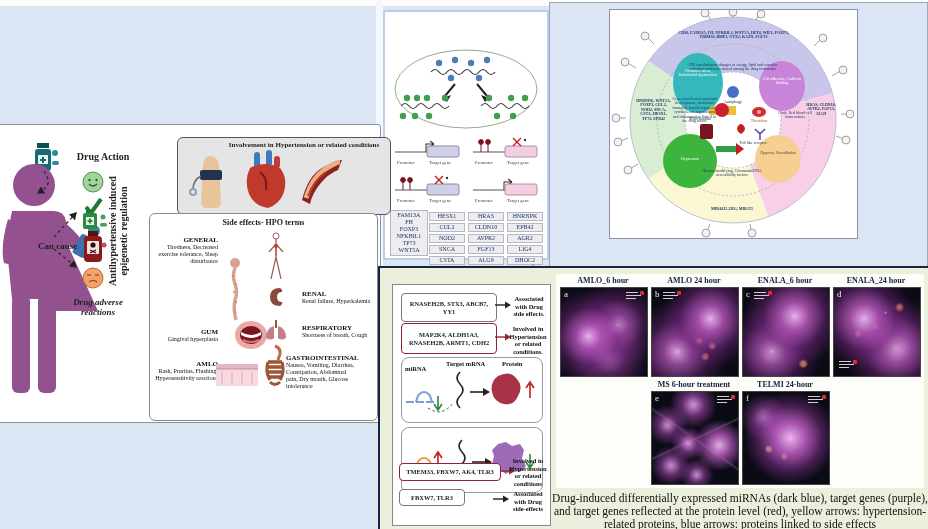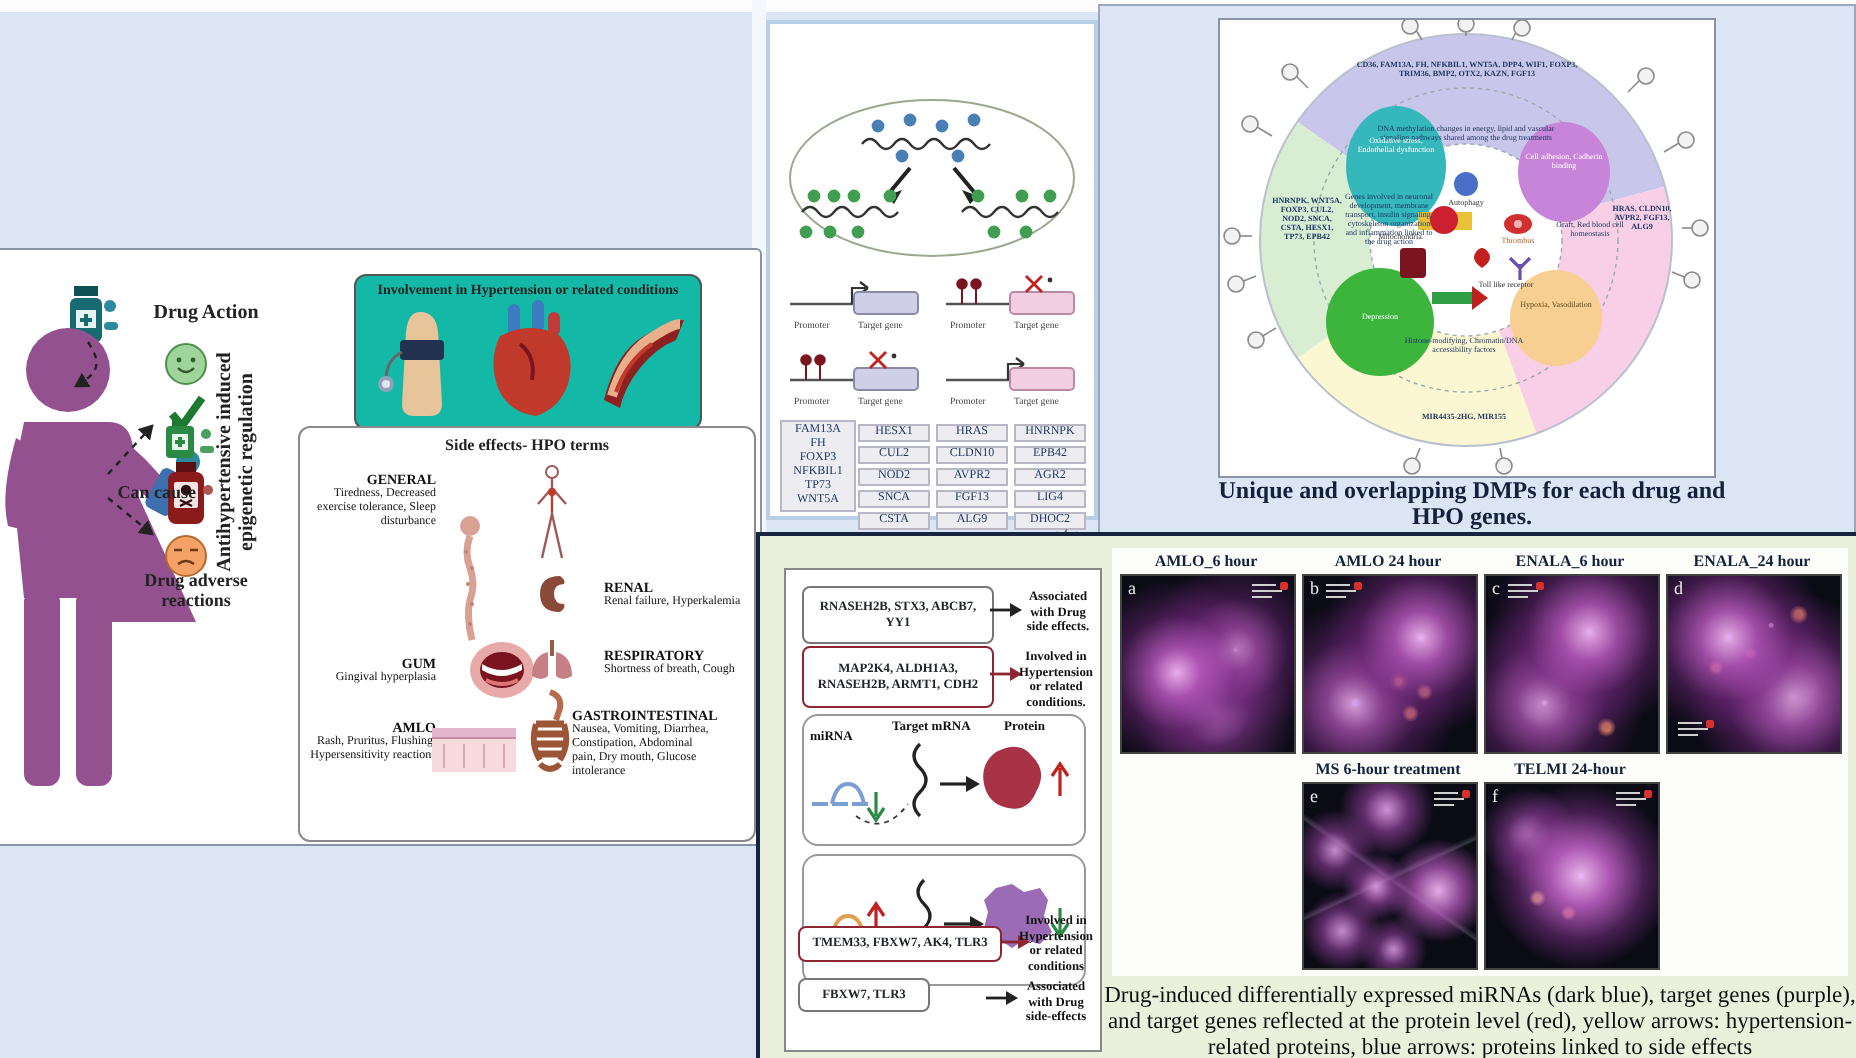--- a/index.html
+++ b/index.html
@@ -110,21 +110,20 @@
       <div class="abs micro b navy ctr" style="left:92px;top:196px;width:120px;">MIR4435-2HG, MIR155</div>
       <div class="abs micro ctr" style="left:68px;top:58px;width:80px;color:#fff;">Oxidative stress, Endothelial dysfunction</div>
       <div class="abs micro ctr" style="left:152px;top:66px;width:80px;color:#fff;">Cell adhesion, Cadherin binding</div>
       <div class="abs micro ctr" style="left:58px;top:146px;width:88px;color:#fff;">Depression</div>
       <div class="abs micro ctr" style="left:146px;top:140px;width:88px;color:#5a4a20;">Hypoxia, Vasodilation</div>
       <div class="abs micro ctr" style="left:103px;top:89px;width:80px;color:#333;">Autophagy</div>
       <div class="abs micro ctr" style="left:74px;top:106px;width:64px;color:#333;">Mitochondria</div>
       <div class="abs micro ctr" style="left:130px;top:108px;width:76px;color:#b06020;">Thrombus</div>
       <div class="abs micro ctr" style="left:124px;top:130px;width:76px;color:#333;">Toll like receptor</div>
     </div>
-    <div class="abs ser b ctr" style="left:56px;top:236px;width:260px;font-size:12px;line-height:13px;color:#14213d;">Unique and overlapping DMPs for each drug and HPO genes.</div>
   </div>
 
   <div class="abs" style="left:383px;top:10px;width:162px;height:246px;background:#fff;border:2px solid #b9cfe8;">
     <svg class="abs" style="left:8px;top:36px;" width="146" height="82" viewBox="0 0 146 82">
       <ellipse cx="73" cy="41" rx="71" ry="39" fill="none" stroke="#9aa98e" stroke-width="1"></ellipse>
       <path d="M38,24 q4,-5 8,0 q4,5 8,0 q4,-5 8,0 q4,5 8,0 q4,-5 8,0 q4,5 8,0 q4,-5 8,0 q4,5 8,0" fill="none" stroke="#333" stroke-width="1.2"></path>
       <g fill="#4a7fb5">
         <circle cx="46" cy="15" r="3.2"></circle>
           <circle cx="62" cy="12" r="3.2"></circle>
           <circle cx="78" cy="15" r="3.2"></circle>
@@ -301,25 +300,25 @@
       <circle cx="13" cy="14" r="2.6" fill="#2a0a0a"></circle>
       <path d="M10,19 l6,3 m0,-3 l-6,3" stroke="#2a0a0a" stroke-width="1.2"></path>
       <circle cx="24" cy="14" r="2.5" fill="#b05555"></circle>
     </svg>
     <svg class="abs" style="left:84px;top:142px;" width="22" height="22" viewBox="0 0 22 22">
       <circle cx="11" cy="11" r="10" fill="#f4a268" stroke="#b86a2e"></circle>
       <path d="M5,8 h4 M13,8 h4" stroke="#6e3a12" stroke-width="1.2"></path>
       <path d="M7,15 q4,-3 8,0" stroke="#6e3a12" stroke-width="1.2" fill="none"></path>
     </svg>
 
-    <div class="abs ser b" style="left:40px;top:116px;width:60px;font-size:9px;color:#222;text-align:right;">Can cause</div>
+    <div class="abs ser b" style="left:40px;top:116px;width:60px;font-size:9px;color:#222;">Can cause</div>
     <div class="abs ser b ctr" style="left:55px;top:95px;width:130px;font-size:10px;line-height:11px;color:#222;transform:rotate(-90deg);">Antihypertensive induced epigenetic regulation</div>
-    <div class="abs ser b ctr" style="left:58px;top:160px;width:84px;font-size:9px;line-height:10px;color:#222;">Drug adverse reactions</div>
-
-    <div class="abs" style="left:179px;top:12px;width:172px;height:76px;border:1.5px solid #555;border-radius:6px;background:#14b8a6;">
+    <div class="abs ser b ctr" style="left:58px;top:172px;width:84px;font-size:9px;line-height:10px;color:#222;font-style:italic;">Drug adverse reactions</div>
+
+    <div class="abs" style="left:179px;top:12px;width:172px;height:76px;border:1.5px solid #555;border-radius:6px;background:#e5e5e5;padding-left:40px;">
       <div class="ser b ctr" style="margin-top:3px;font-size:7px;color:#222;">Involvement in Hypertension or related conditions</div>
       <svg class="abs" style="left:10px;top:16px;" width="44" height="56" viewBox="0 0 44 56">
         <path d="M22,2 q8,0 9,10 l2,36 q0,6 -6,6 h-8 q-6,0 -6,-6 l2,-36 q1,-10 7,-10 Z" fill="#e8c49a"></path>
         <rect x="12" y="16" width="22" height="10" rx="2" fill="#22324f"></rect>
         <path d="M13,22 q-8,4 -8,14" stroke="#666" stroke-width="1.5" fill="none"></path>
         <circle cx="5" cy="38" r="4" fill="#8fa3b8"></circle>
           <circle cx="5" cy="38" r="2" fill="#dfe7ee"></circle>
       </svg>
       <svg class="abs" style="left:62px;top:12px;" width="52" height="60" viewBox="0 0 52 60">
         <rect x="14" y="2" width="6" height="16" rx="3" fill="#3b7bbf"></rect>

